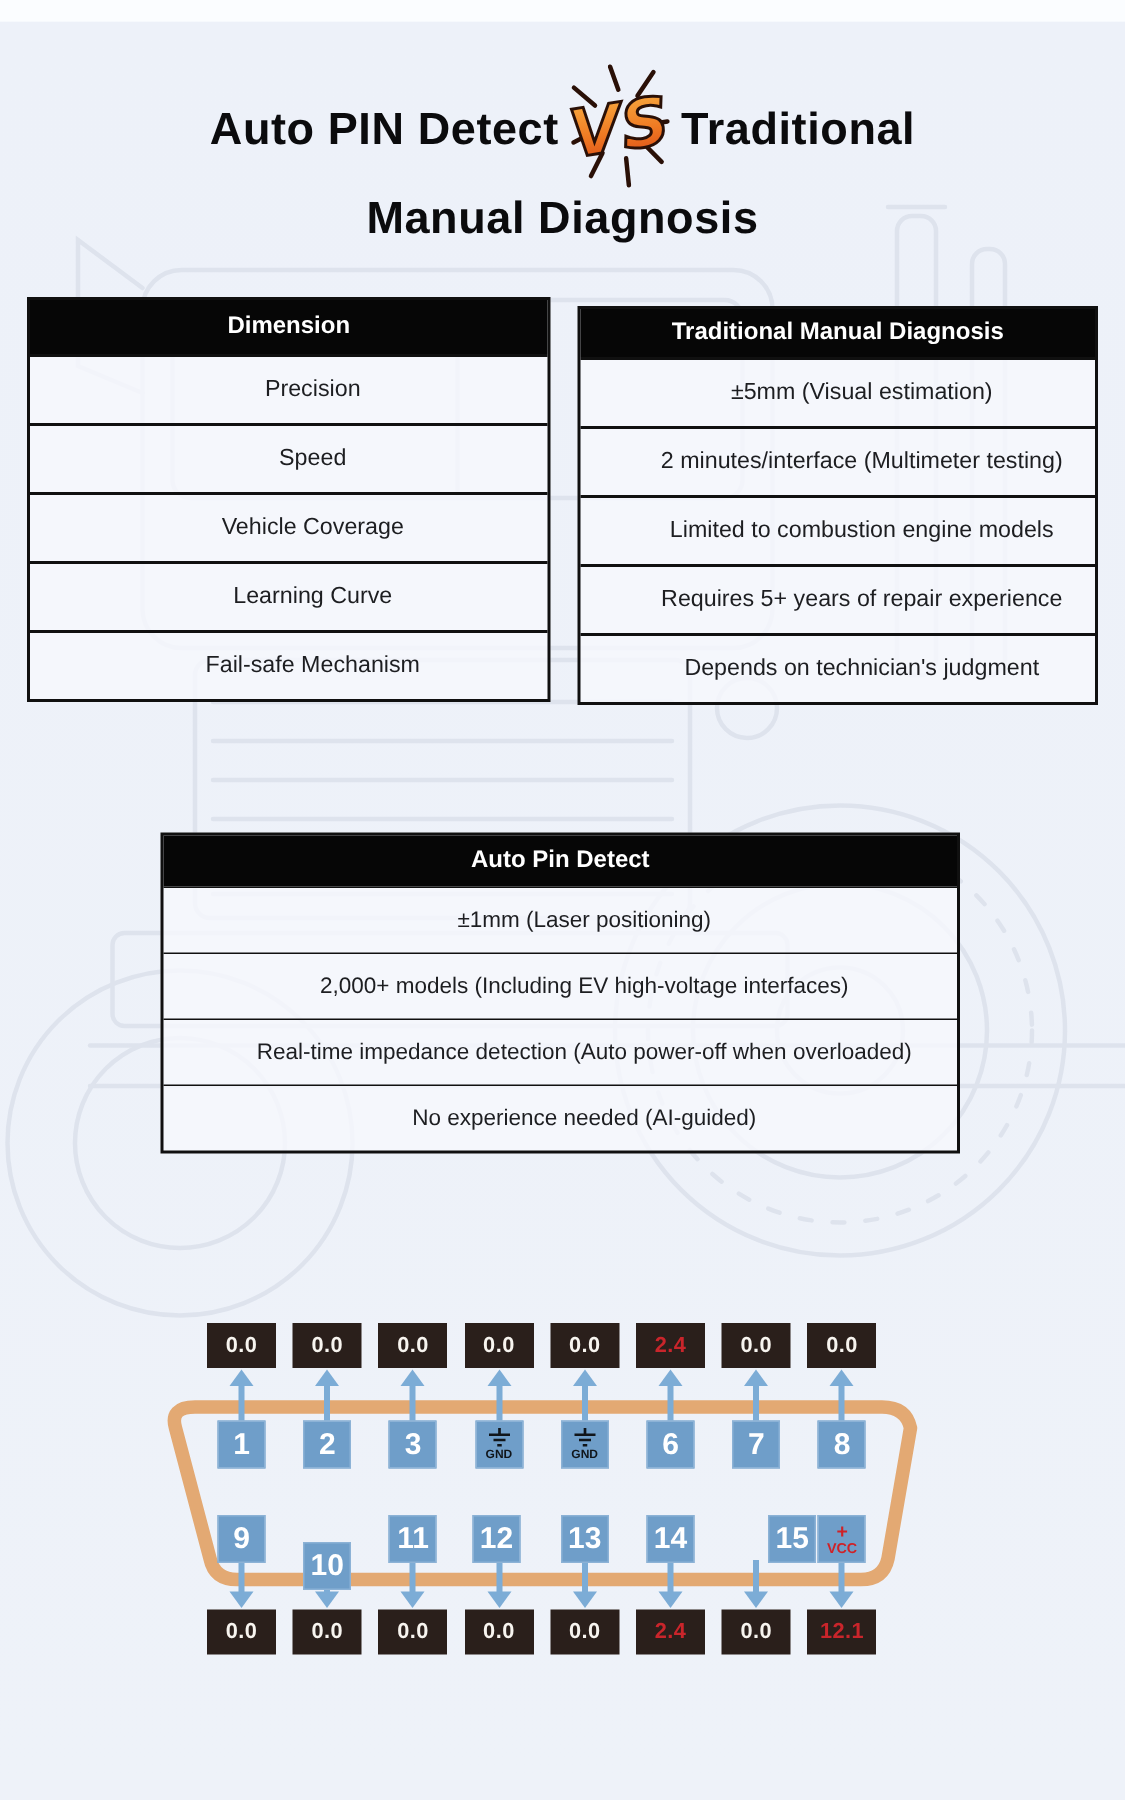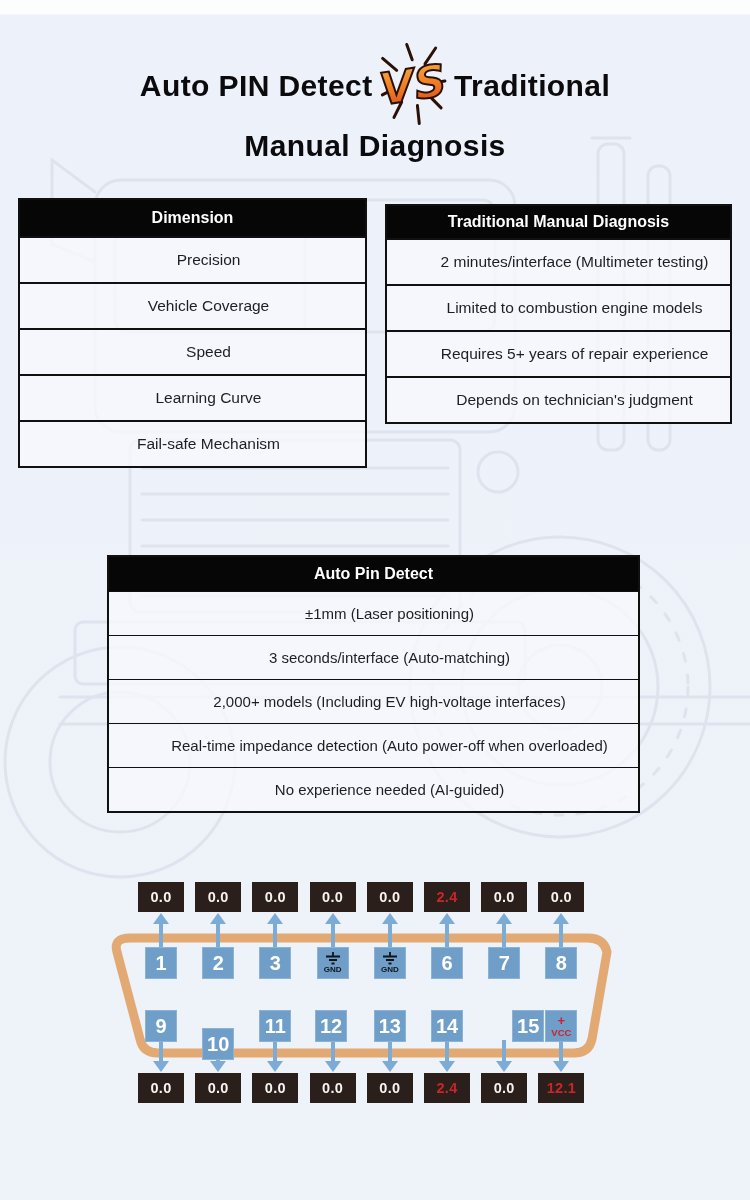--- a/index.html
+++ b/index.html
@@ -100,42 +100,42 @@
     </svg>
     <span>Traditional</span>
     <br>
     <span>Manual Diagnosis</span>
   </div>
 
   <div class="cmp-table t-dim">
     <div class="cmp-header">Dimension</div>
     <div>
         <div class="cmp-row">Precision</div>
+        <div class="cmp-row">Speed</div>
         <div class="cmp-row">Vehicle Coverage</div>
-        <div class="cmp-row">Speed</div>
         <div class="cmp-row">Learning Curve</div>
         <div class="cmp-row">Fail-safe Mechanism</div>
       </div>
   </div>
 
   <div class="cmp-table t-trad">
     <div class="cmp-header">Traditional Manual Diagnosis</div>
     <div>
+        <div class="cmp-row">±5mm (Visual estimation)</div>
         <div class="cmp-row">2 minutes/interface (Multimeter testing)</div>
         <div class="cmp-row">Limited to combustion engine models</div>
         <div class="cmp-row">Requires 5+ years of repair experience</div>
         <div class="cmp-row">Depends on technician's judgment</div>
       </div>
   </div>
 
   <div class="cmp-table t-auto">
     <div class="cmp-header">Auto Pin Detect</div>
     <div>
         <div class="cmp-row">±1mm (Laser positioning)</div>
-        <div class="cmp-row">3 seconds/interface (Auto-matching)</div>
         <div class="cmp-row">2,000+ models (Including EV high-voltage interfaces)</div>
         <div class="cmp-row">Real-time impedance detection (Auto power-off when overloaded)</div>
         <div class="cmp-row">No experience needed (AI-guided)</div>
       </div>
   </div>
 
   <div class="diagram" id="diagram">
     <svg class="connector-svg" width="750" height="240" viewBox="0 0 750 240">
       <path d="M 130 63 H 588 Q 604 63 607 77 L 592 164 Q 589 178 574 178 H 158 Q 143 178 140 164 L 117 77 Q 113 63 130 63 Z" fill="none" stroke="#e3a973" stroke-width="9" stroke-linejoin="round"></path>
     </svg>

